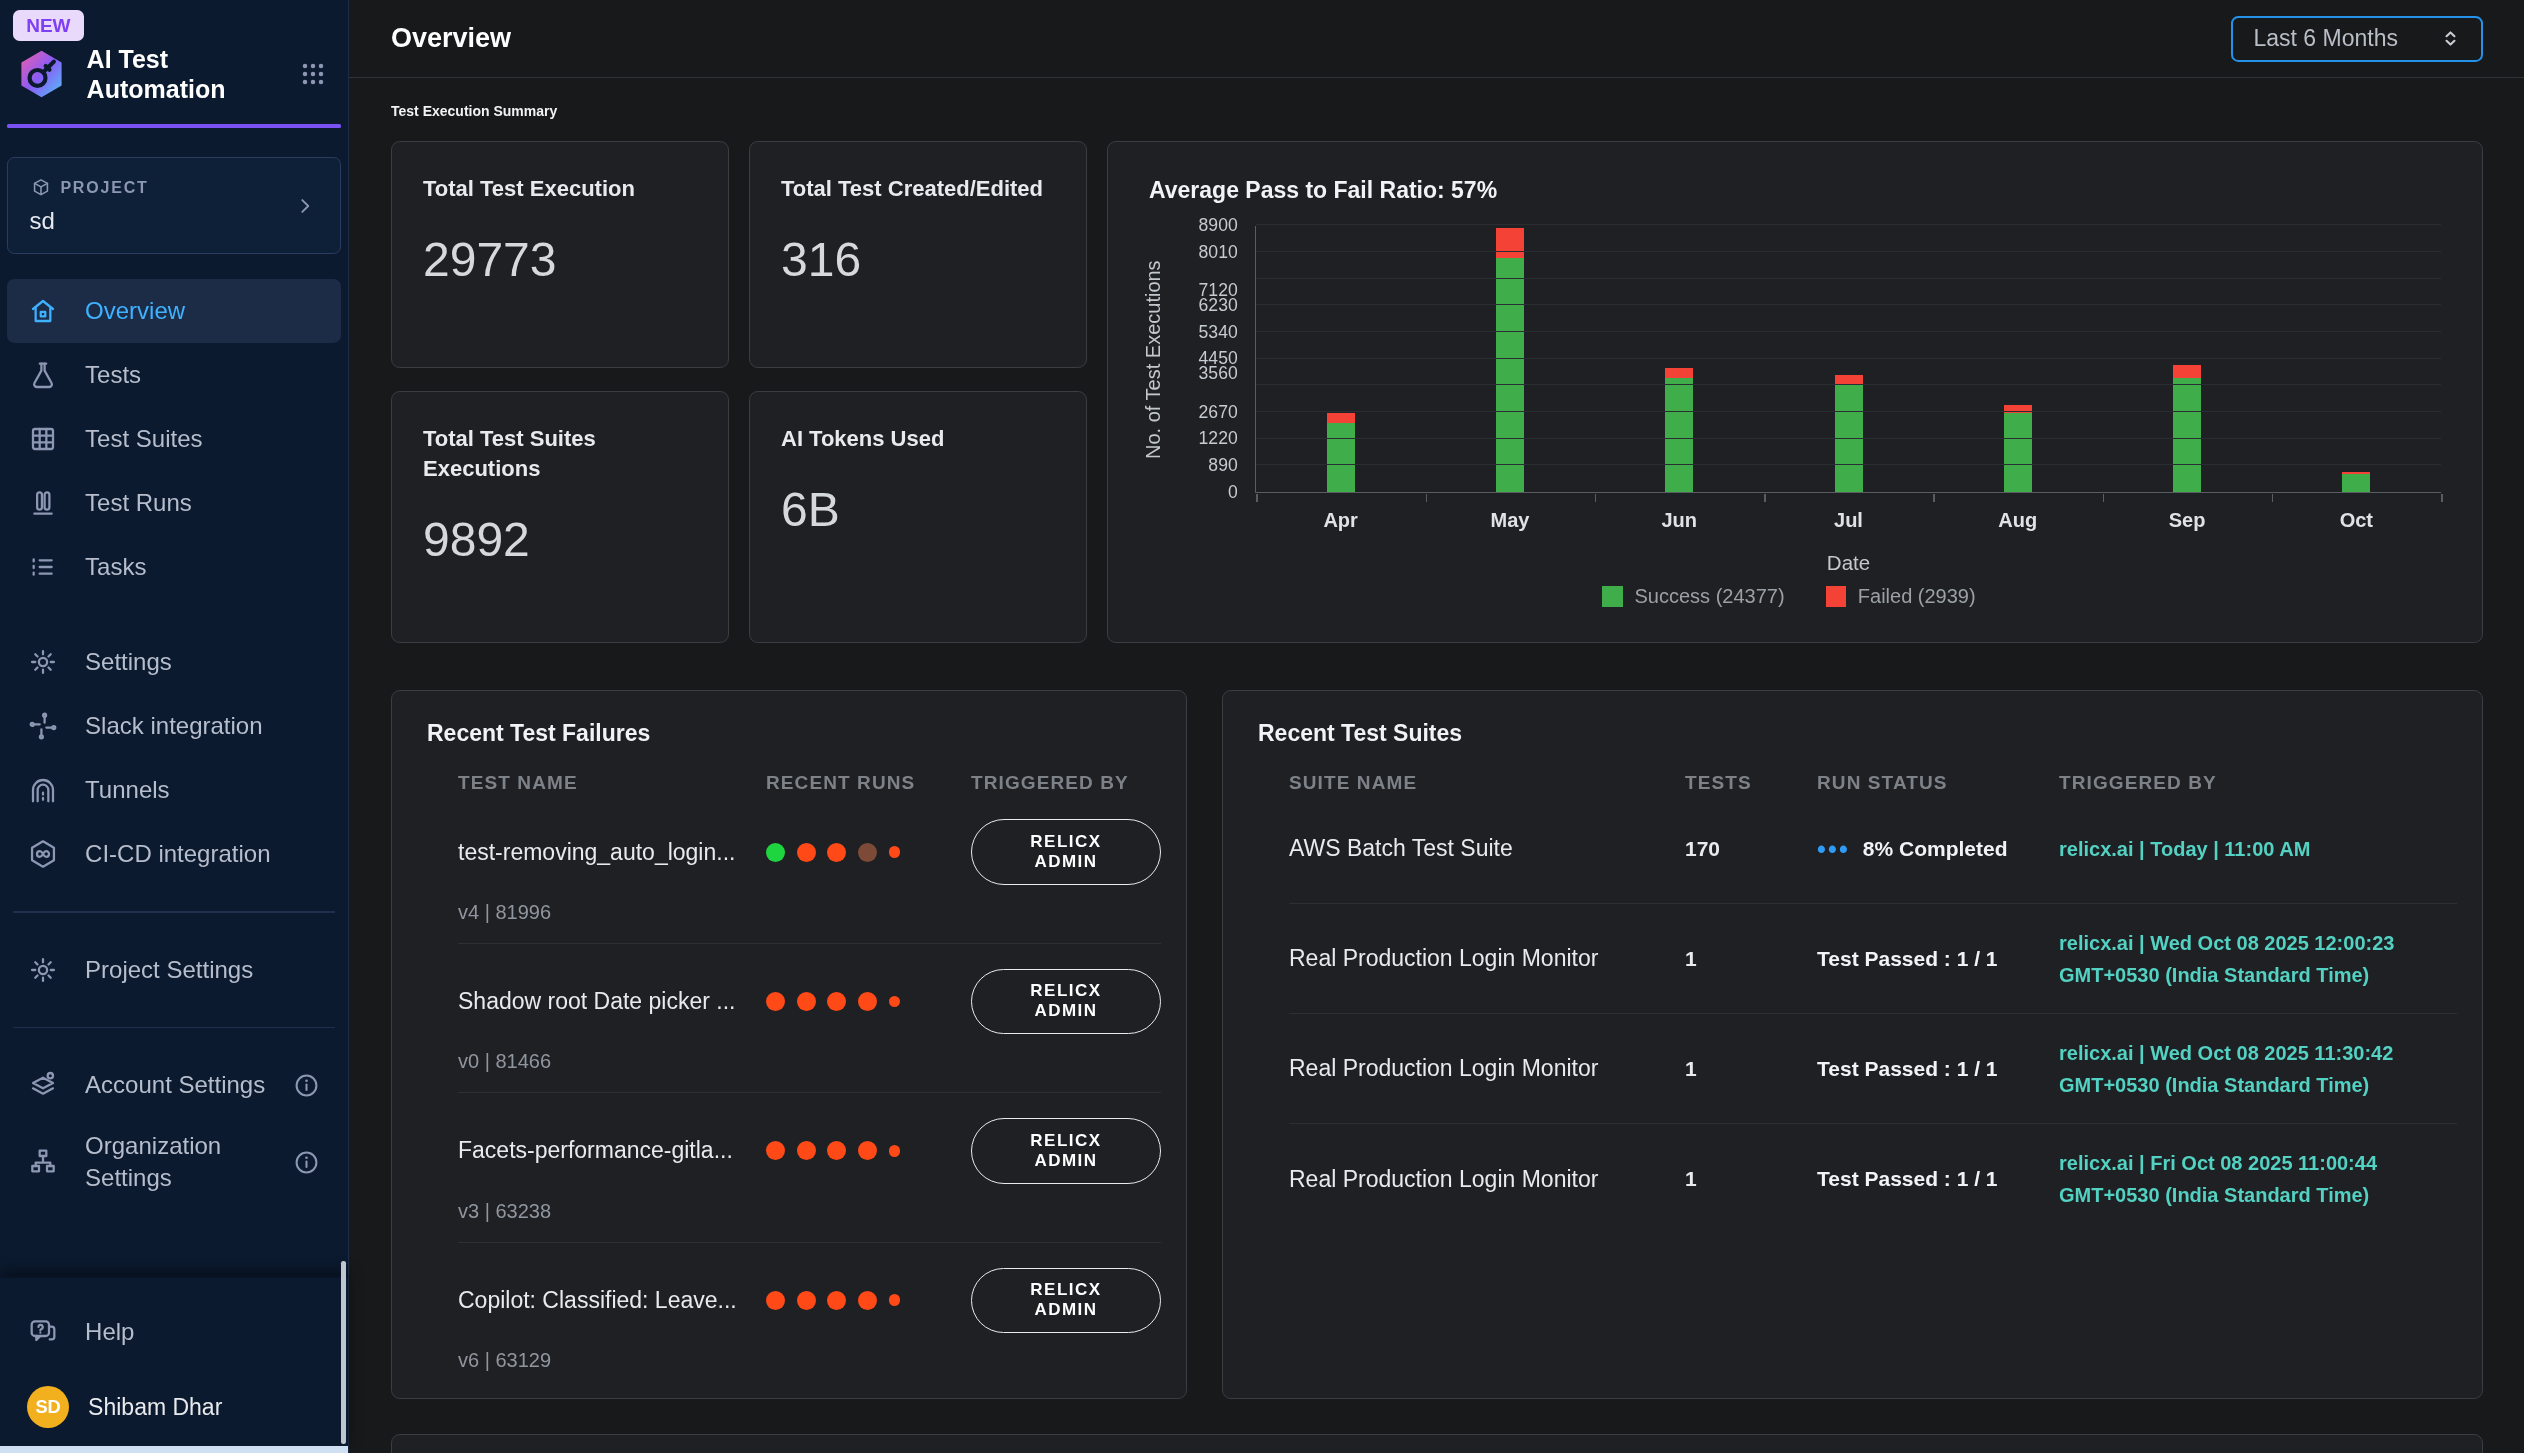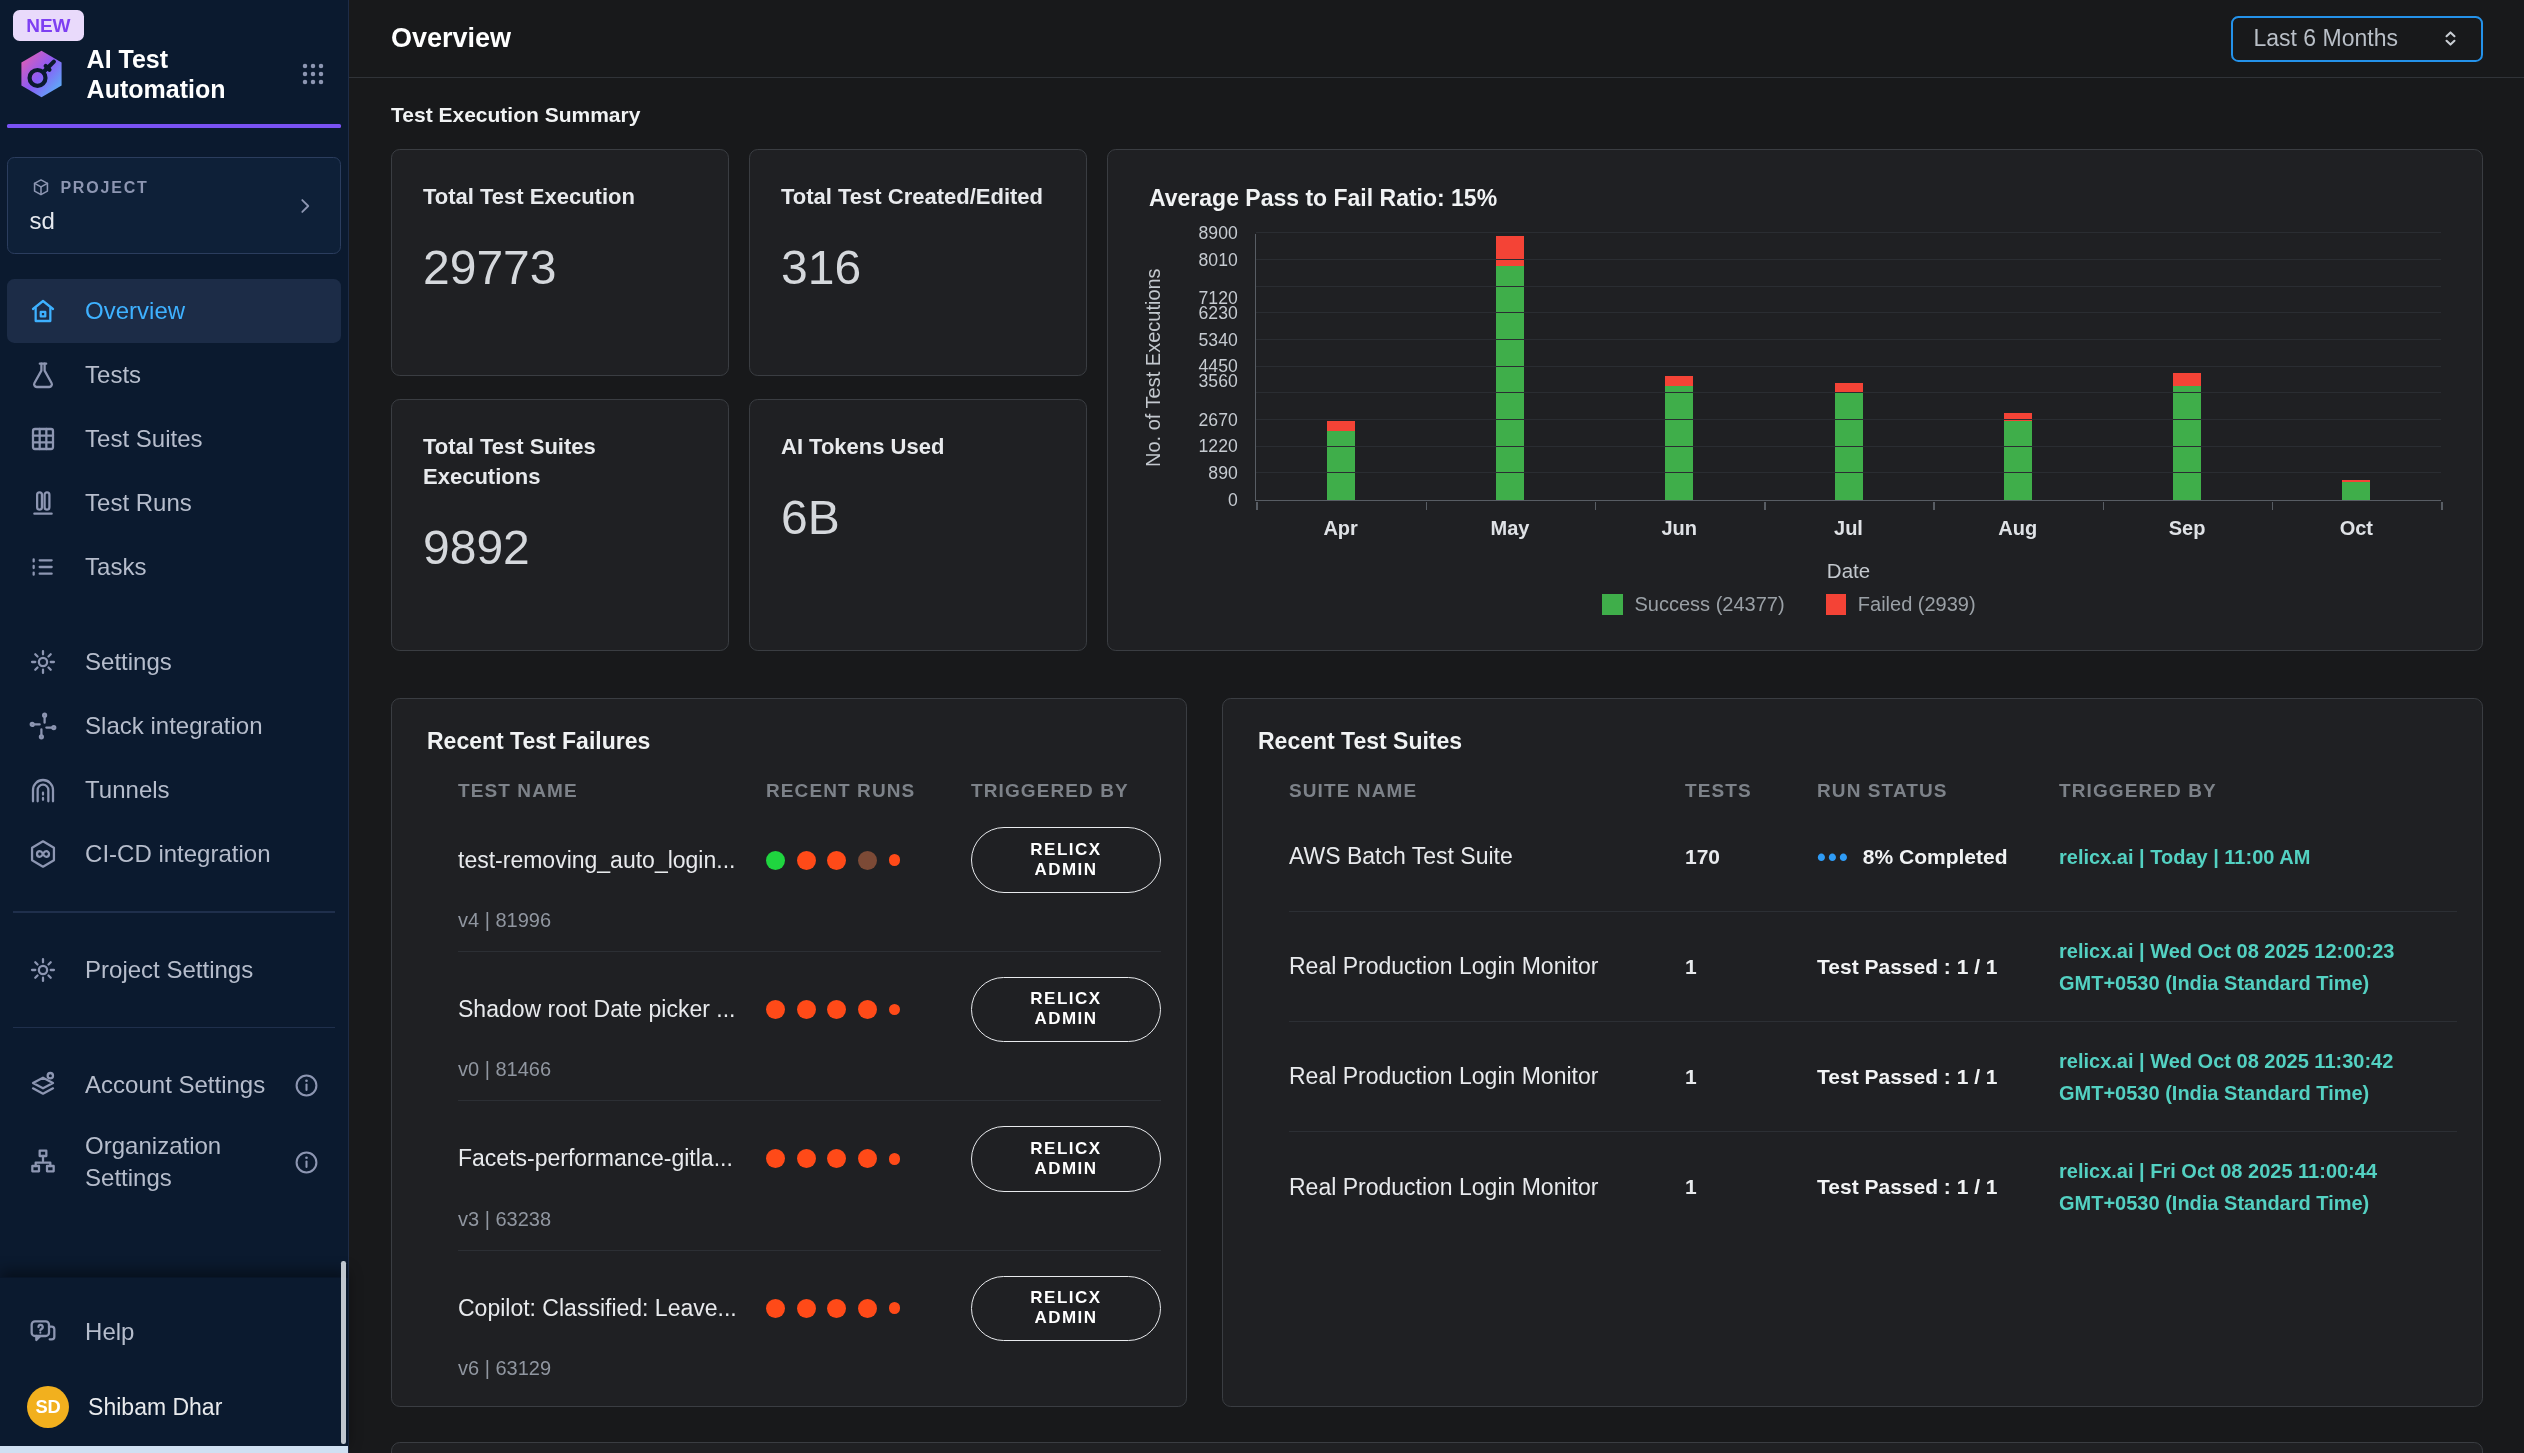--- a/index.html
+++ b/index.html
@@ -49,21 +49,21 @@
 
   
   .main{flex:1;display:flex;flex-direction:column;background:#18191b;min-width:0}
   .main-header{height:78px;flex:0 0 78px;display:flex;align-items:center;justify-content:space-between;
     padding:0 42px;border-bottom:1.5px solid #303338}
   .page-title{font-size:27px;font-weight:700;color:#fff}
   .range-select{width:252px;height:46px;border:2.2px solid #2492ea;border-radius:7.3px;display:flex;
     align-items:center;justify-content:space-between;padding:0 17.6px 0 20.5px;cursor:pointer;background:transparent}
   .range-select span{font-size:23px;color:#b9bfc7}
   .content{flex:1;padding:25px 42px 0;min-width:0}
-  .section-title{font-size:21px;font-weight:700;color:#f1f3f4;margin-bottom:22px}
+  .section-title{font-size:14px;font-weight:700;color:#f1f3f4;margin-bottom:22px}
 
   .top-grid{display:grid;grid-template-columns:338px 338px 1fr;grid-template-rows:227px 252px;gap:23.4px 20px}
   .card{background:#1f2023;border:1.5px solid #3a3d42;border-radius:8.8px}
   .stat-card{padding:32px 31px;cursor:default}
   .stat-label{font-size:22px;font-weight:700;color:#e8eaed;line-height:1.35}
   .stat-value{margin-top:28px;font-size:48px;font-weight:400;color:#d5d8dc}
   .chart-card{grid-column:3;grid-row:1 / span 2;padding:35px 0 0}
 
   .chart-title{font-size:23px;font-weight:700;color:#f1f3f4;padding:0 41px}
   .chart{margin-top:22px;padding:0 41px 0 29px}
@@ -323,21 +323,21 @@
       <div class="top-grid">
         <div class="card stat-card">
           <div class="stat-label">Total Test Execution</div>
           <div class="stat-value">29773</div>
         </div>
         <div class="card stat-card">
           <div class="stat-label">Total Test Created/Edited</div>
           <div class="stat-value">316</div>
         </div>
         <div class="card chart-card">
-          <div class="chart-title">Average Pass to Fail Ratio: 15%</div>
+          <div class="chart-title">Average Pass to Fail Ratio: 57%</div>
           <div class="chart">
             <div class="chart-row">
               <div class="y-axis-label">No. of Test Executions</div>
               <div class="ytick-col">
                   <div class="ytick" style="bottom: -9.5px;">0</div>
                   <div class="ytick" style="bottom: 17px;">890</div>
                   <div class="ytick" style="bottom: 44px;">1220</div>
                   <div class="ytick" style="bottom: 70px;">2670</div>
                   <div class="ytick" style="bottom: 109px;">3560</div>
                   <div class="ytick" style="bottom: 124px;">4450</div>

